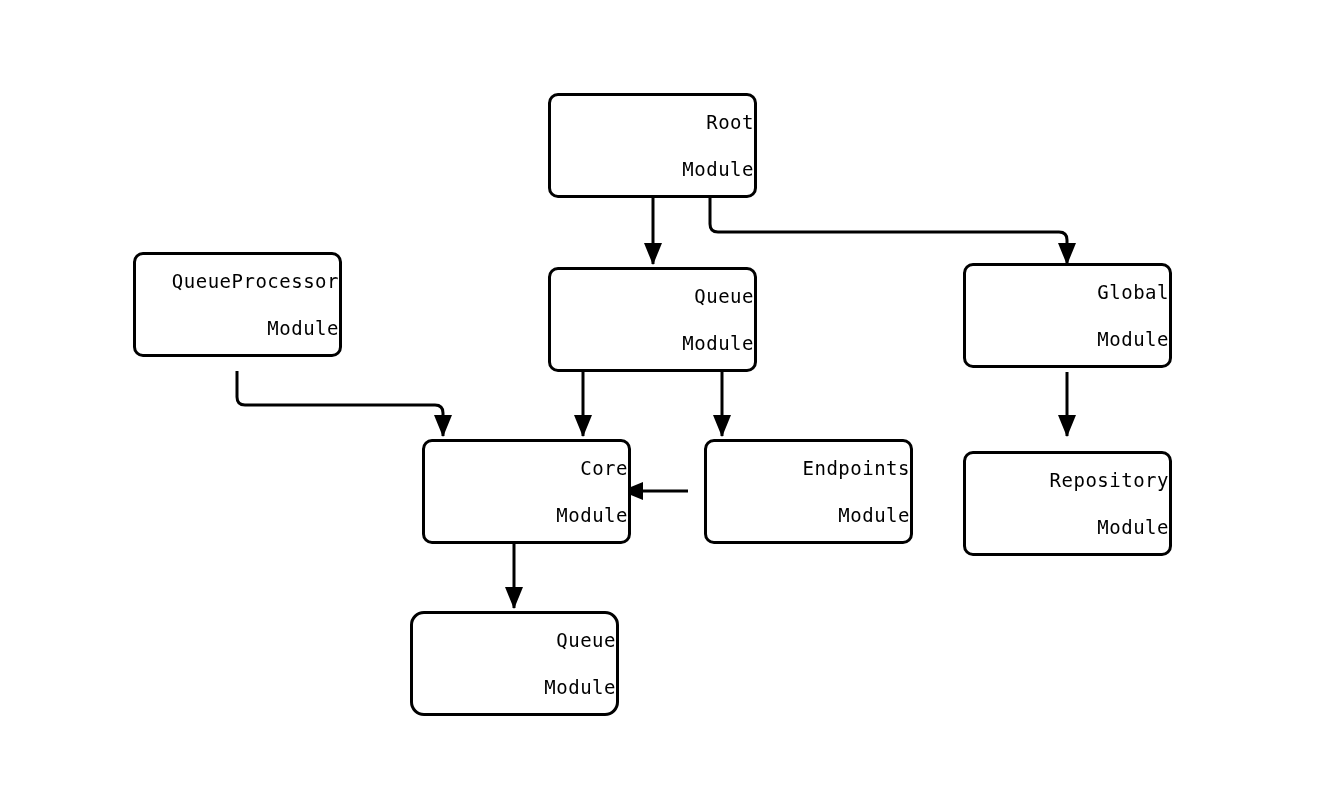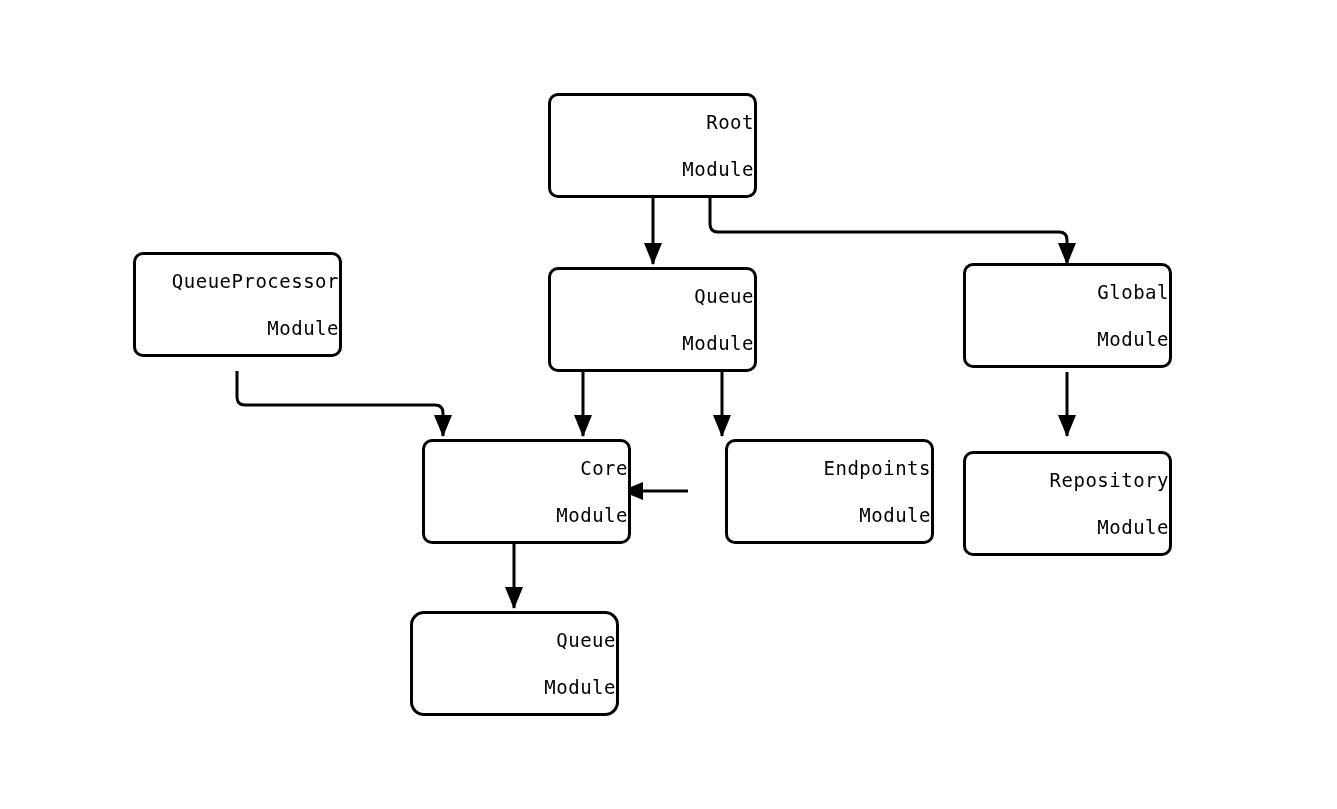--- a/index.html
+++ b/index.html
@@ -80,21 +80,21 @@
   <div class="node" style="left:963px; top:263px;">
     <span>Global</span>
     <span>Module</span>
   </div>
 
   <div class="node" style="left:410px; top:439px;margin-left:12px;">
     <span>Core</span>
     <span>Module</span>
   </div>
 
-  <div class="node" style="left:725px; top:439px;">
+  <div class="node" style="left:704px; top:439px;">
     <span>Endpoints</span>
     <span>Module</span>
   </div>
 
   <div class="node" style="left:963px; top:439px;margin-top:12px;">
     <span>Repository</span>
     <span>Module</span>
   </div>
 
   <div class="node" style="left:410px; top:611px;border-radius:14px;">

